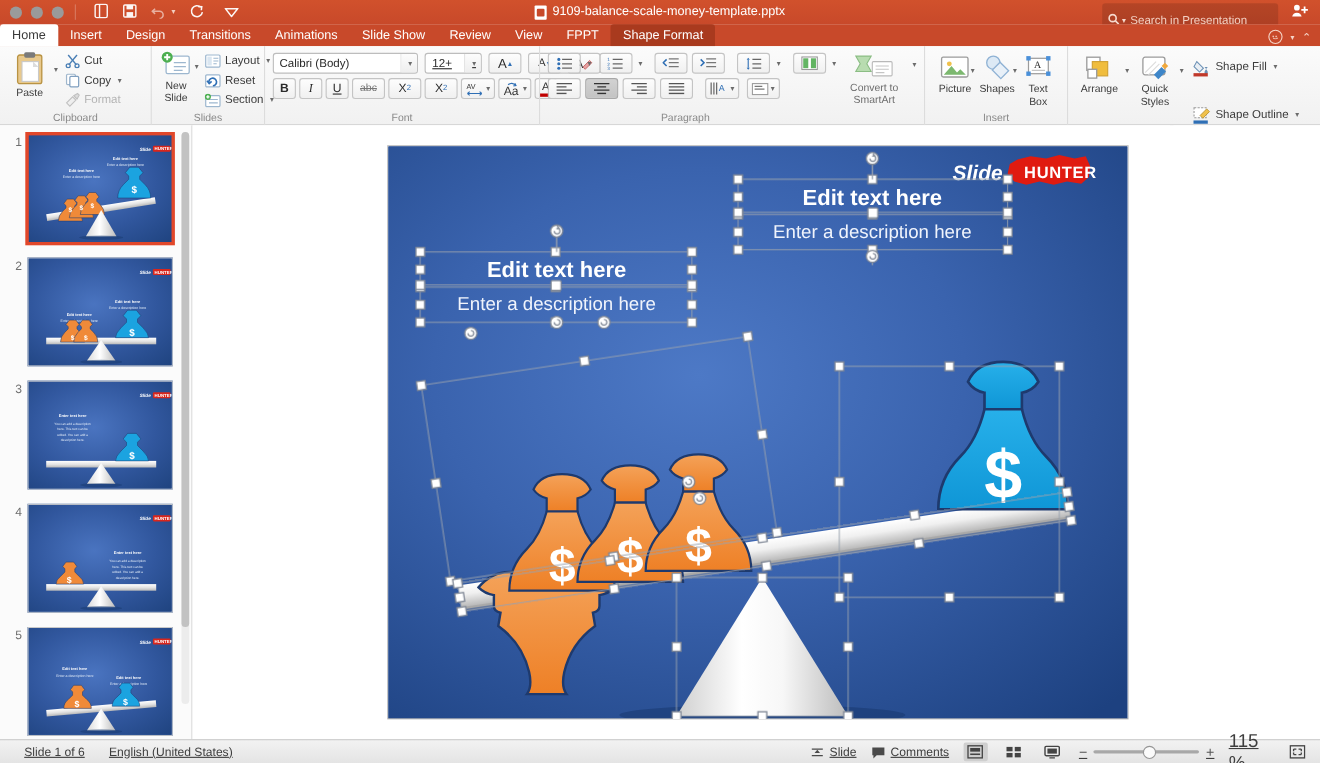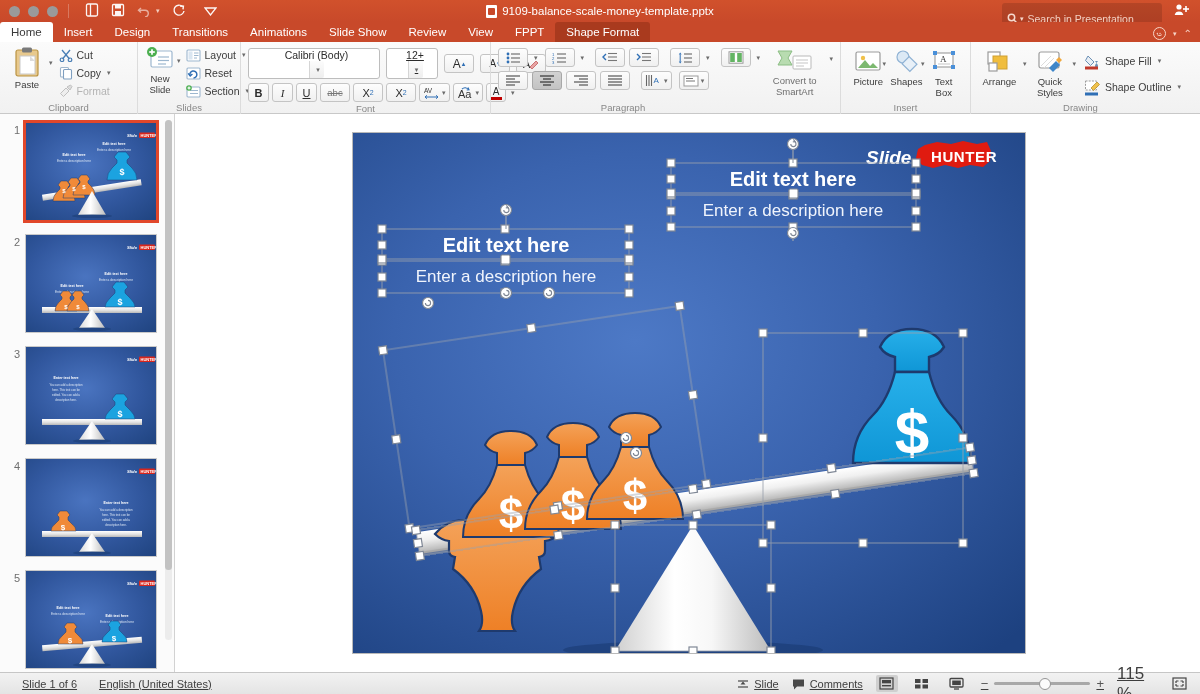--- a/index.html
+++ b/index.html
@@ -94,23 +94,23 @@
   .minibtn { display: flex; align-items: center; gap: 4px; height: 16px; cursor: default; padding: 0 2px; }
   .minibtn .lbl { font-size: 10.5px; color: #3c3c3c; white-space: nowrap; }
   .minibtn .lbl.dim { color: #b4b4b4; }
   .car { font-size: 7px; color: #6b6b6b; margin-left: 2px; }
 
   
   .ic { display: inline-block; line-height: 0; }
 
   
   .fontbox {
-    display: flex; align-items: center; height: 31px; border: 1px solid #bdbdbd;
+    display: flex; align-items: center; height: 19px; border: 1px solid #bdbdbd;
     background: #fff; border-radius: 3px; font-size: 10.5px; color: #2b2b2b;
-    padding: 0 0 0 5px; width: 132px; justify-content: space-between; flex-direction: column;
+    padding: 0 0 0 5px; width: 132px; justify-content: space-between;
   }
   .fontbox .dd { width: 15px; height: 17px; border-left: 1px solid #d5d5d5;
     display: flex; align-items: center; justify-content: center;
     background: linear-gradient(#fcfcfc,#eee); border-radius: 0 2px 2px 0; }
   .sizebox { width: 52px; padding-left: 6px; text-decoration: underline; }
   .tbtn {
     height: 19px; min-width: 21px; border: 1px solid #c4c4c4; border-radius: 3px;
     background: linear-gradient(#fdfdfd,#f0f0f0); display: flex; align-items: center;
     justify-content: center; font-size: 11px; color: #2c2c2c; cursor: default; padding: 0 3px;
   }
@@ -659,21 +659,21 @@
               <path d="M14 19 L21 12 L25 16 L18 23 Z" fill="#3e86c9"></path>
               <path d="M21 11 L24 8 L27 11 L24 14 Z" fill="#f0a83d"></path>
             </svg>
           </span>
           <span class="lbl">
             <span>Quick</span><br>
             <span>Styles</span>
           </span>
         </div>
         <span class="car" style="padding-top:12px">▾</span>
-        <div class="col" style="margin-left:6px;padding-top:5px;gap:10px">
+        <div class="col" style="margin-left:6px;padding-top:5px;gap:27px">
           <div class="minibtn">
             <span class="ic">
               <svg width="17" height="17" viewBox="0 0 17 17">
                   <path d="M4 3 L10 9 L6.5 12.5 L1.5 7.5 Z" fill="#e8eef4" stroke="#6b90b5" stroke-width="1"></path>
                   <path d="M11 8 c2 2.5 3 3.5 3 5 a1.5 1.5 0 0 1-3 0 c0-1.5 1-2.5 3-5 Z" fill="#6b90b5"></path>
                   <rect x="1" y="13.5" width="13" height="3" fill="#c0392b"></rect>
                 </svg>
             </span>
             <span class="lbl">Shape Fill</span>
             <span class="car">▾</span>

